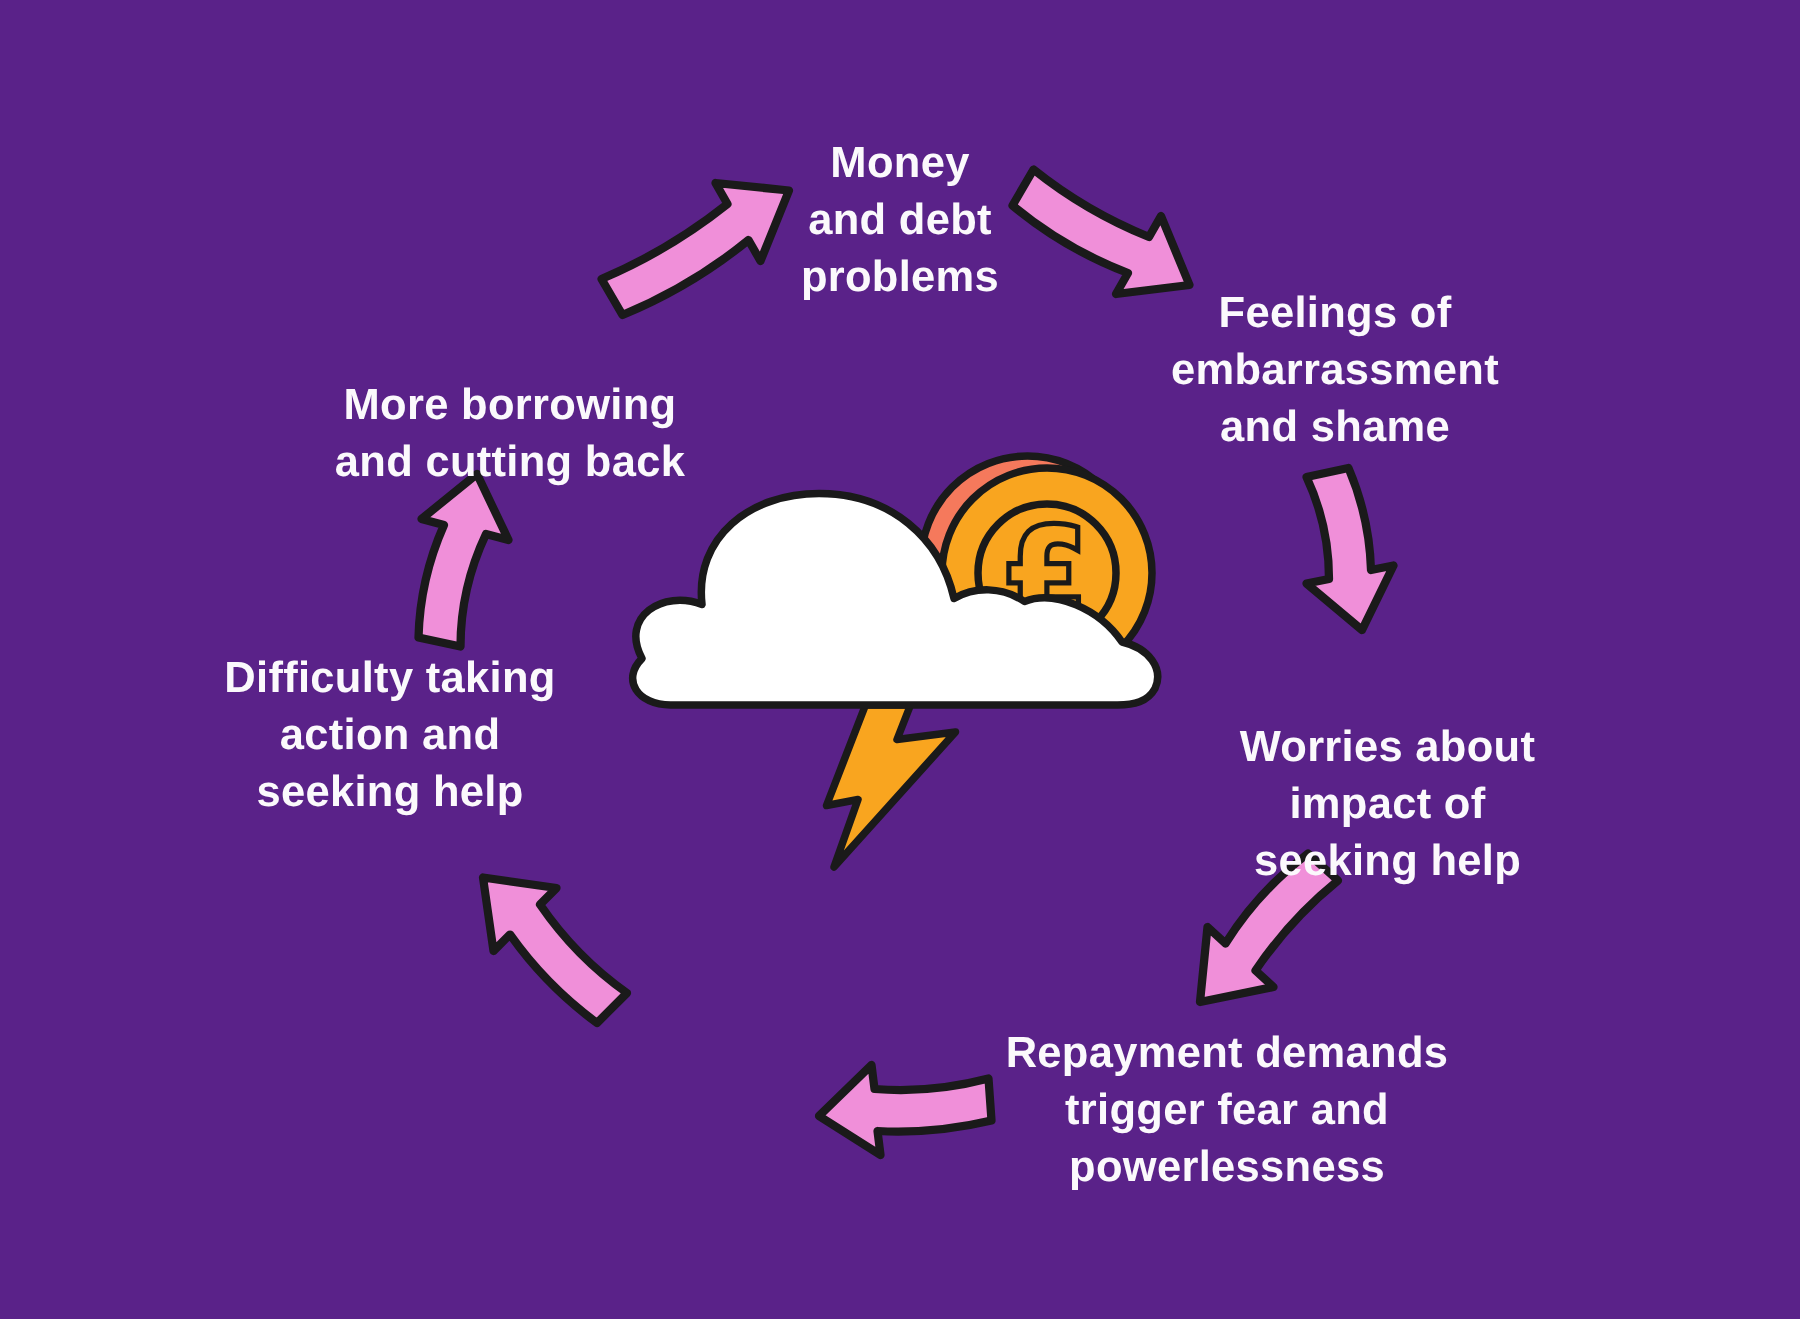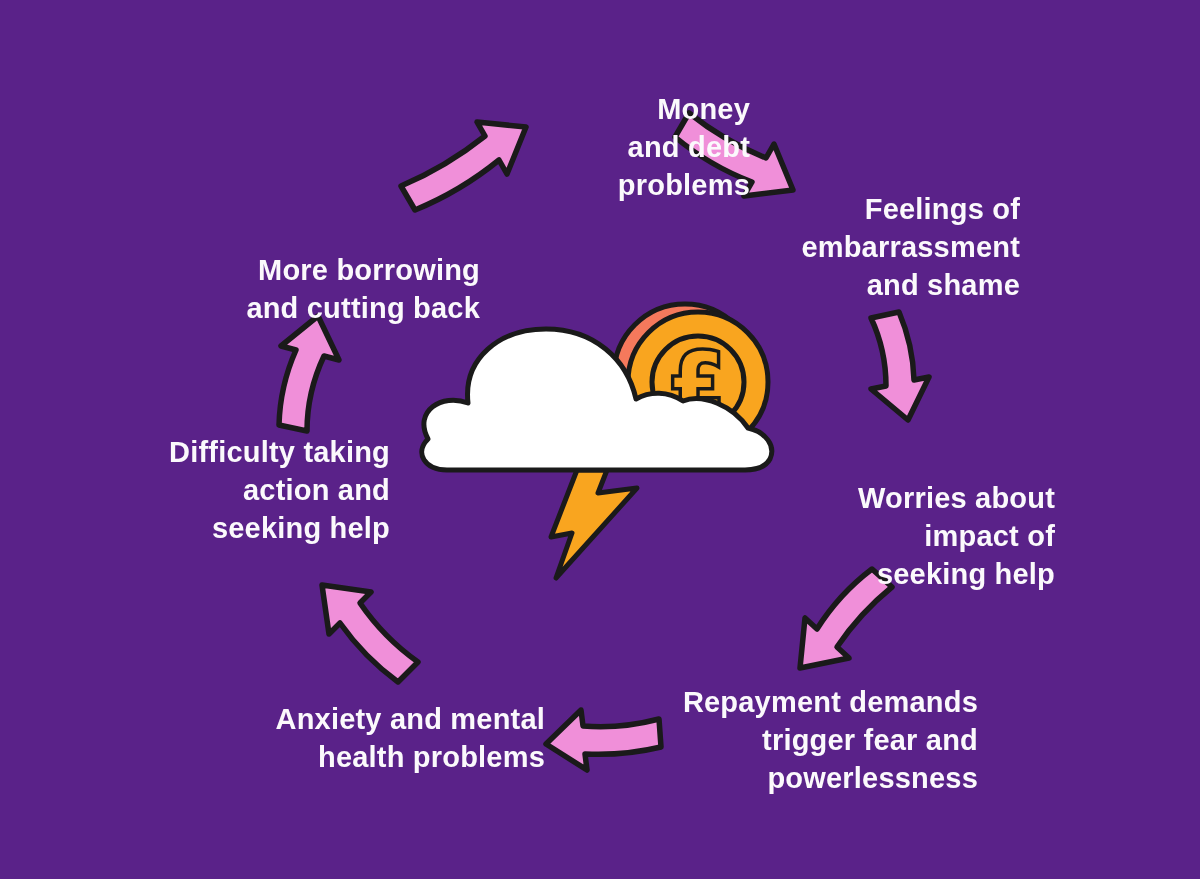--- a/index.html
+++ b/index.html
@@ -15,21 +15,21 @@
     position: absolute;
     left: 0; top: 0;
     width: 1200px; height: 879px;
   }
   .stage-label {
     position: absolute;
     color: #fbf9fc;
     font-weight: bold;
     font-size: 29px;
     line-height: 38px;
-    text-align: right;
+    text-align: center;
     white-space: pre-line;
     letter-spacing: 0.2px;
   }
   .lbl-money      { left: 450px; top:  90px; width: 300px; }
   .lbl-feelings   { left: 760px; top: 190px; width: 260px; }
   .lbl-worries    { left: 795px; top: 443px; width: 260px; margin-top: 36px; }
   .lbl-repayment  { left: 658px; top: 683px; width: 320px; }
   .lbl-anxiety    { left: 225px; top: 700px; width: 320px; }
   .lbl-difficulty { left: 130px; top: 433px; width: 260px; }
   .lbl-borrowing  { left: 200px; top: 203px; width: 280px; margin-top: 48px; }
@@ -95,21 +95,19 @@
 problems</div>
   <div class="stage-label lbl-feelings">Feelings of
 embarrassment
 and shame</div>
   <div class="stage-label lbl-worries">Worries about
 impact of
 seeking help</div>
   <div class="stage-label lbl-repayment">Repayment demands
 trigger fear and
 powerlessness</div>
-  <div class="stage-label lbl-anxiety">Anxiety and mental
-health problems</div>
   <div class="stage-label lbl-difficulty">Difficulty taking
 action and
 seeking help</div>
   <div class="stage-label lbl-borrowing">More borrowing
 and cutting back</div>
 
 </div>
 
 </body></html>

